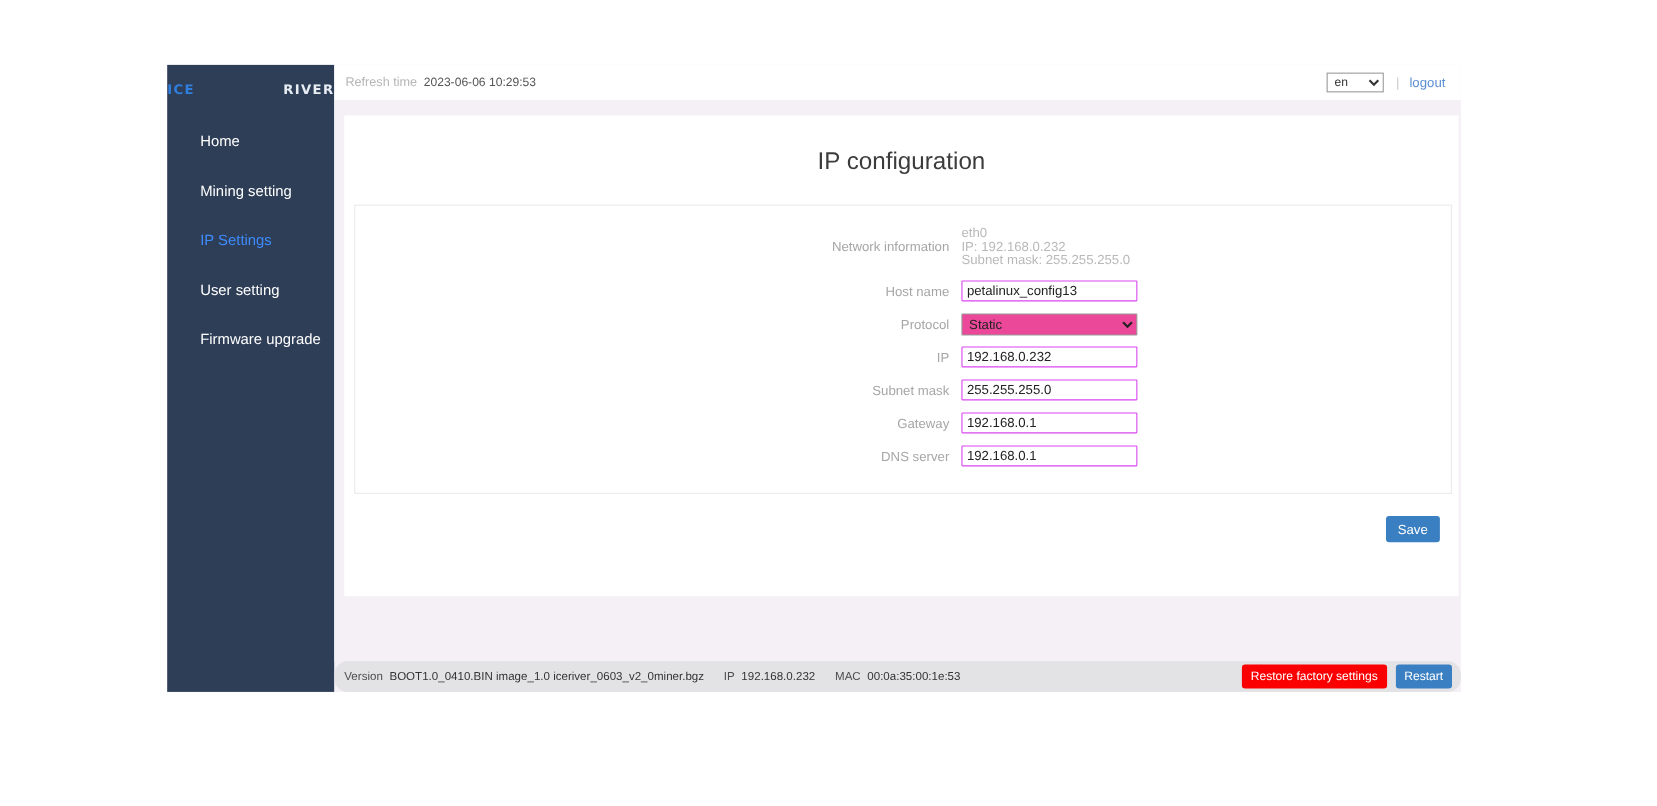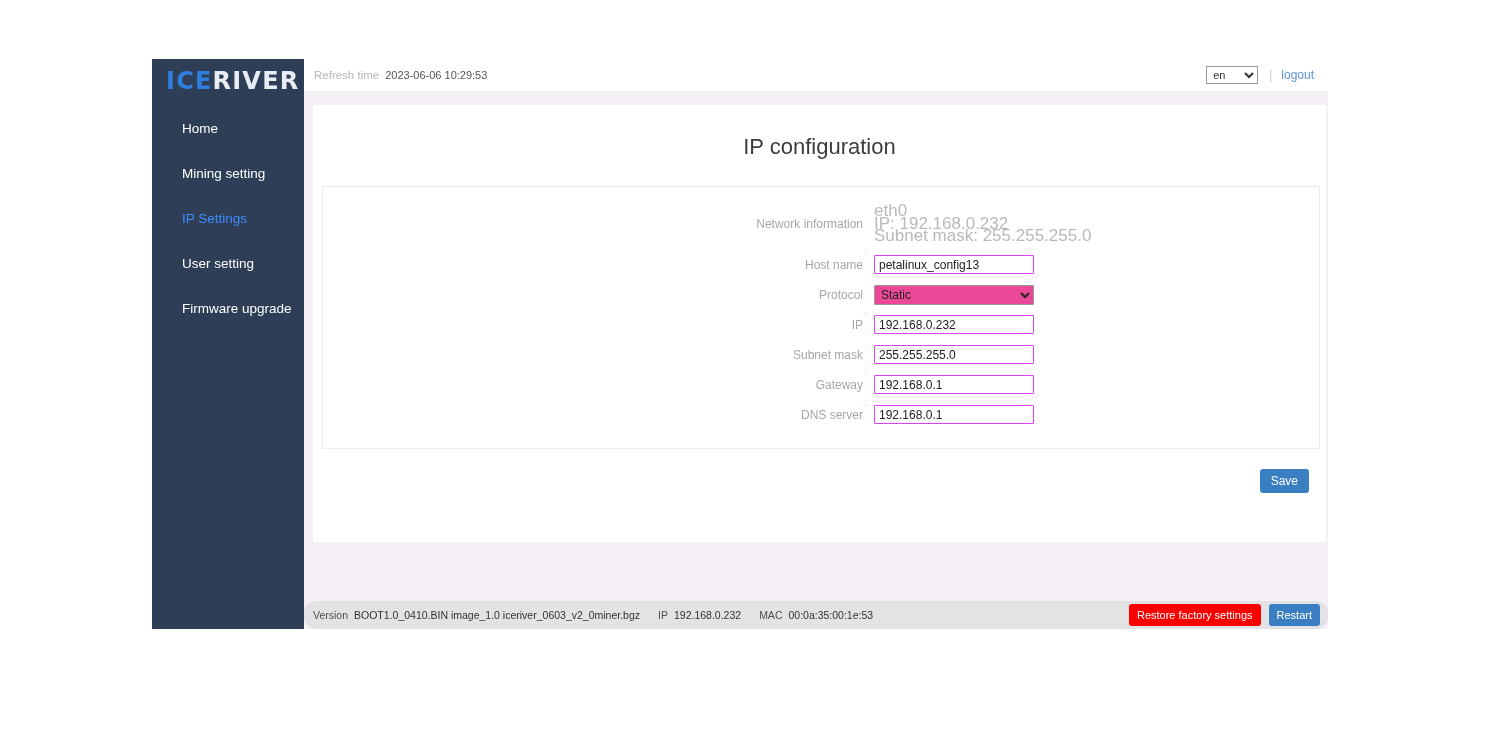--- a/index.html
+++ b/index.html
@@ -30,25 +30,25 @@
     width: 152px;
     flex: 0 0 152px;
     background: #2e3e57;
     color: #ffffff;
     box-sizing: border-box;
   }
   .brand {
     height: 44px;
     display: flex;
     align-items: center;
-    padding-left: 14px;
     letter-spacing: 1.2px;
-    font-size: 24px;
+    font-size: 12px;
     font-weight: 700;
     font-family: "DejaVu Sans", sans-serif;
+    justify-content: space-between;
   }
   .brand .ice { color: #2f7fe0; }
   .brand .river { color: #e8edf4; }
 
   .nav { padding-top: 10px; }
   .nav-item {
     padding: 8px 0 8px 30px;
     font-size: 13.5px;
     color: #ffffff;
     margin-bottom: 14px;
@@ -144,21 +144,21 @@
     padding-right: 11px;
     box-sizing: border-box;
     color: #a6a6a6;
     font-size: 12px;
     line-height: 21px;
   }
   .form-row .fld { flex: 1 1 auto; }
 
   .netinfo {
     color: #b9b9b9;
-    font-size: 17px;
+    font-size: 12px;
     line-height: 12.6px;
     padding-top: 2px;
   }
   .netinfo div { white-space: nowrap; }
 
   .txt-input {
     width: 160px;
     height: 19px;
     box-sizing: border-box;
     border: 1px solid #d946ef;

